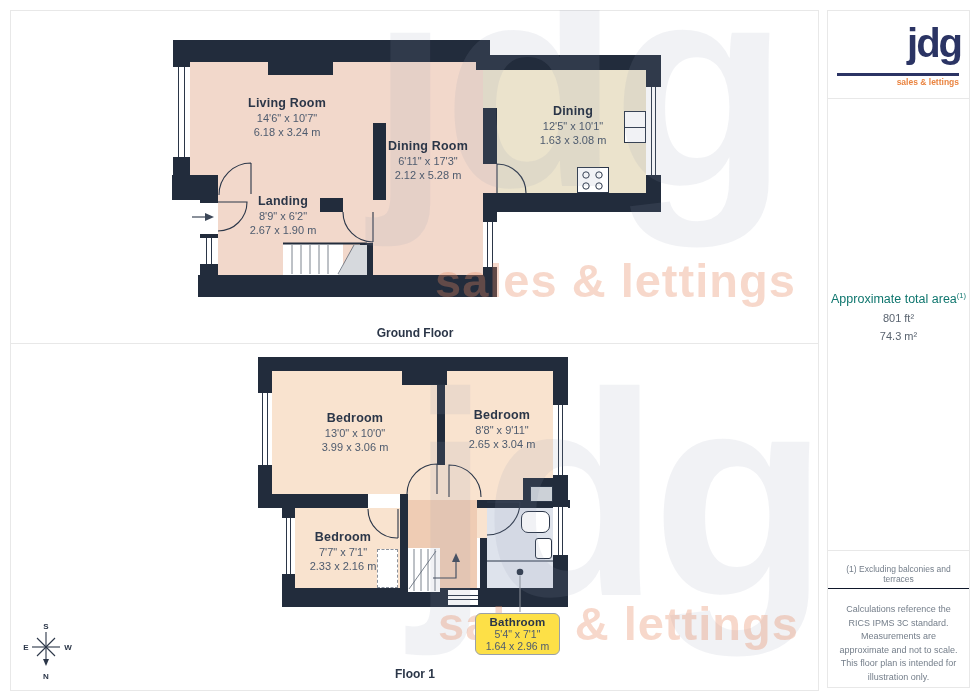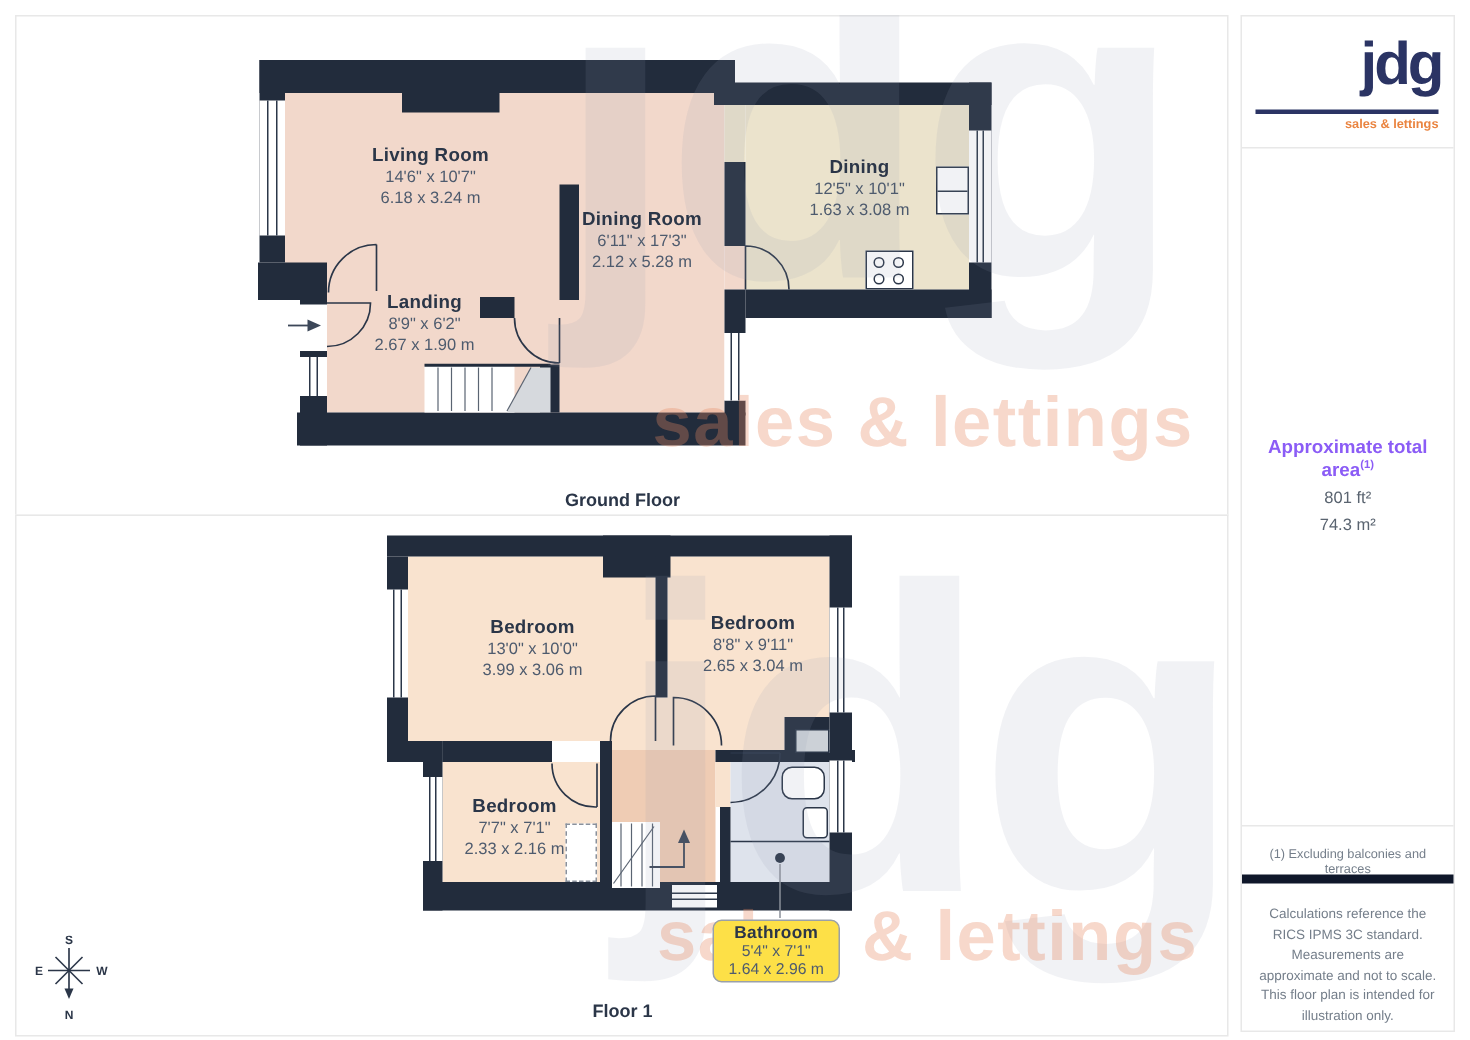--- a/index.html
+++ b/index.html
@@ -25,24 +25,24 @@
   .callout{position:absolute;z-index:6;background:#fde047;border:1.5px solid #9aa0a8;border-radius:6px;
            text-align:center;box-sizing:border-box;padding-top:2px;}
   .sidebar{position:absolute;left:827px;top:10px;width:143px;height:678px;background:#fff;
            border:1px solid #e8e8e8;box-sizing:border-box;}
   .sb-logo{position:relative;height:87px;border-bottom:1px solid #e8e8e8;}
   .logo-jdg{position:absolute;right:8px;top:12px;font-size:40px;font-weight:bold;color:#2b3464;
             letter-spacing:-2px;line-height:1;}
   .logo-line{position:absolute;left:9px;top:62px;width:122px;height:2.5px;background:#2b3464;}
   .logo-tag{position:absolute;right:10px;top:66px;font-size:8.5px;font-weight:bold;color:#ea8440;}
   .sb-area{position:relative;height:451px;border-bottom:1px solid #e8e8e8;text-align:center;}
-  .area-title{padding-top:192px;font-size:12.5px;font-weight:bold;color:#8b5cf6;}
+  .area-title{padding-top:192px;font-size:12.5px;font-weight:normal;color:#0f766e;}
   .area-title sup{font-size:7.5px;}
   .area-val{font-size:11px;color:#5a6470;margin-top:6px;}
-  .sb-note{height:38px;border-bottom:6px solid #0f172a;box-sizing:border-box;padding:13px 8px 0 8px;
+  .sb-note{height:38px;border-bottom:1px solid #0f172a;box-sizing:border-box;padding:13px 8px 0 8px;
            font-size:8.5px;color:#747e8a;text-align:center;}
   .sb-calc{padding:14px 9px 0 9px;font-size:9px;line-height:13.5px;color:#747e8a;text-align:center;}
   .compass{position:absolute;left:18px;top:620px;z-index:6;}
 </style>
 </head>
 <body>
 
 <div class="page">
 
   <div class="panel" style="left:10px;top:10px;width:809px;height:334px;"></div>

